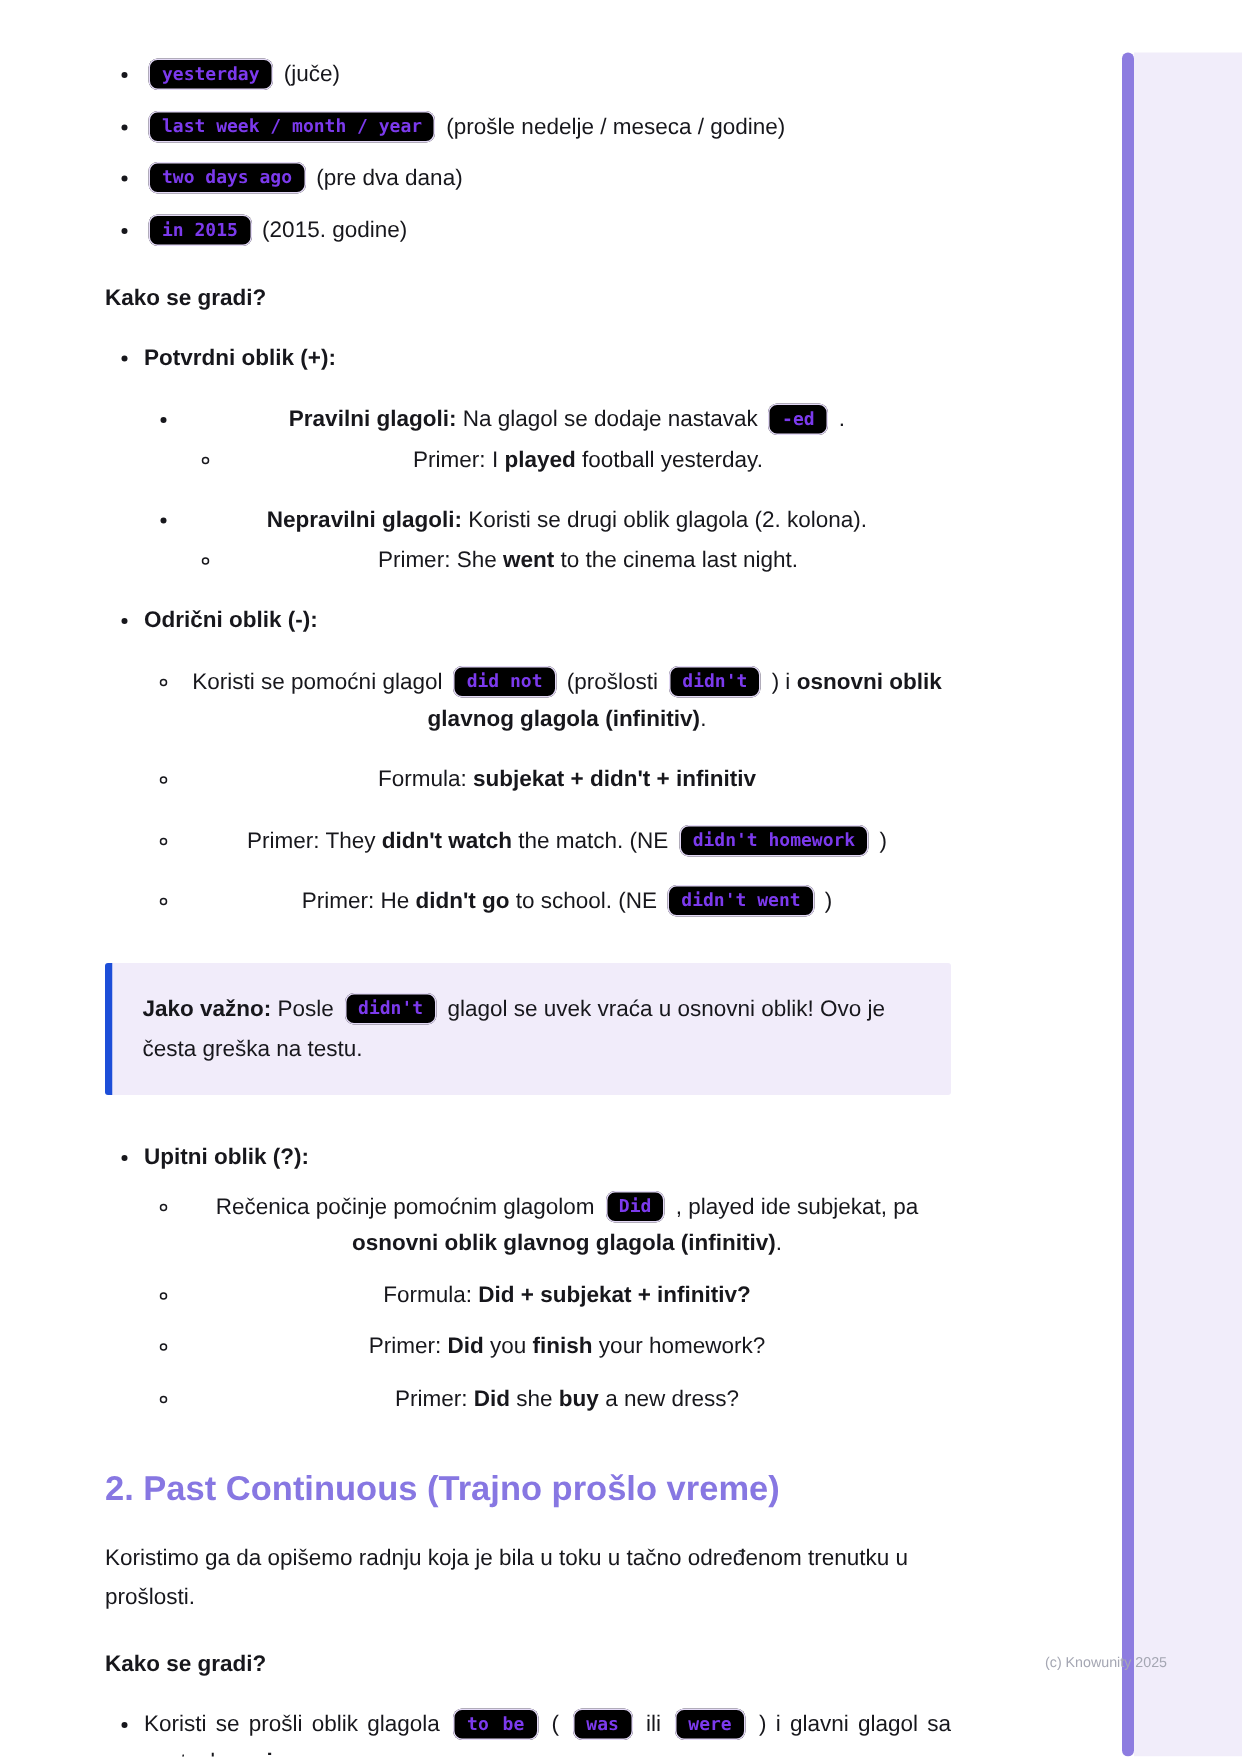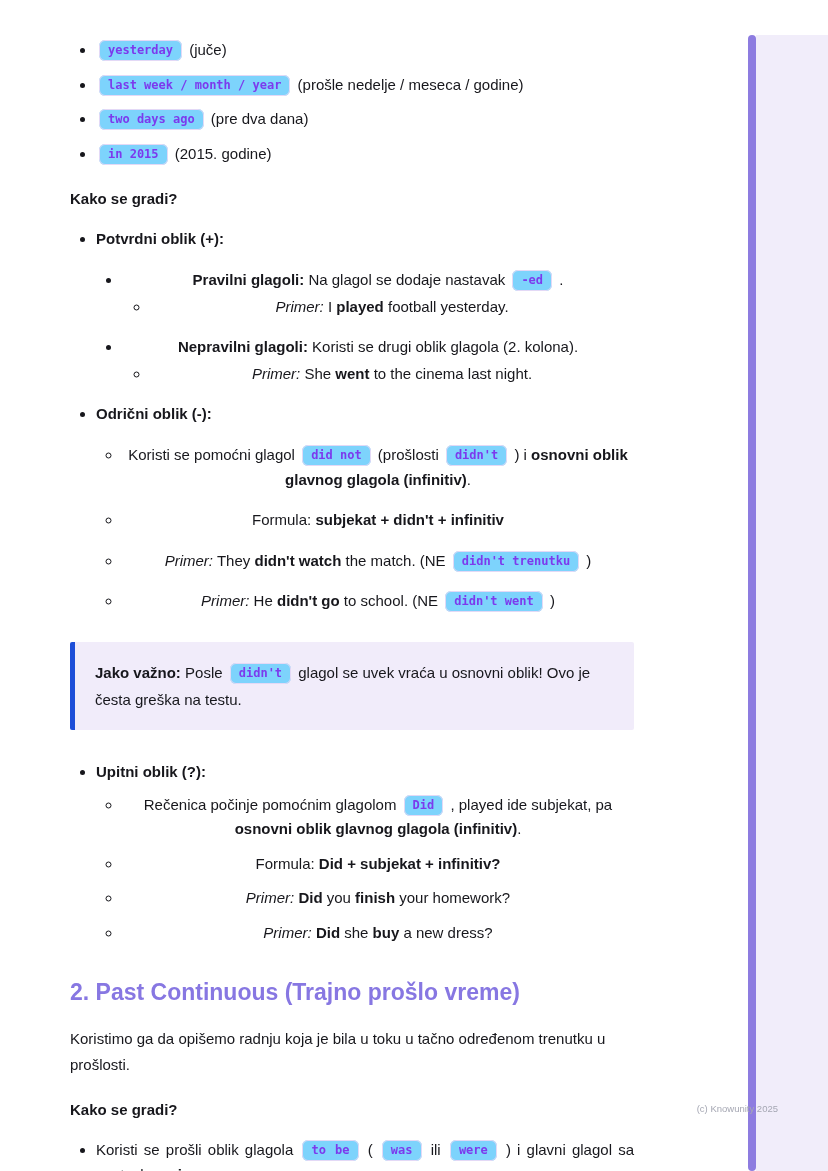--- a/index.html
+++ b/index.html
@@ -23,27 +23,27 @@
   ul.lvl2 { margin: 16px 0 0 0; padding-left: 26px; }
   ul.lvl2 > li { margin: 12px 0 16px; text-align: center; }
   ul.lvl3 { margin: 2px 0 0 0; padding-left: 28px; }
   ul.lvl3 > li { margin: 2px 0; }
   ul.tight { margin-top: 2px; }
   ul.tight > li { margin: 8px 0 10px; }
   li.m-disc { list-style-type: disc; }
   li.m-circle { list-style-type: circle; }
   .justify { text-align: justify; }
   .b { font-weight: bold; }
-  .i { font-style: italic; }
+  .i { }
   .chip {
     font-family: "DejaVu Sans Mono", monospace;
     font-size: 12px;
     font-weight: bold;
     color: #7c3aed;
-    background: #7dd3fc;
+    background: #000000;
     border: 1px solid #e3d9f6;
     border-radius: 6px;
     padding: 2px 8px 3px;
     margin: 0 3px;
     white-space: nowrap;
     position: relative;
     top: -1px;
   }
   .h-bold { font-weight: bold; margin: 24px 0 20px; font-size: 15px; }
   .h-purple { color: #8777e2; font-size: 23px; font-weight: bold; margin: 34px 0 20px; }
@@ -96,21 +96,21 @@
           <li class="m-disc"><span class="b">Pravilni glagoli:</span><span> Na glagol se dodaje nastavak </span><code class="chip">-ed</code><span> .</span><ul class="lvl3">
               <li class="m-circle"><span class="i">Primer:</span><span> I </span><span class="b">played</span><span> football yesterday.</span></li>
             </ul></li>
           <li class="m-disc"><span class="b">Nepravilni glagoli:</span><span> Koristi se drugi oblik glagola (2. kolona).</span><ul class="lvl3">
               <li class="m-circle"><span class="i">Primer:</span><span> She </span><span class="b">went</span><span> to the cinema last night.</span></li>
             </ul></li>
         </ul></li>
       <li class="m-disc"><span class="b">Odrični oblik (-):</span><ul class="lvl2">
           <li class="m-circle"><span>Koristi se pomoćni glagol </span><code class="chip">did not</code><span> (prošlosti </span><code class="chip">didn't</code><span> ) i </span><span class="b">osnovni oblik glavnog glagola (infinitiv)</span><span>.</span></li>
           <li class="m-circle"><span>Formula: </span><span class="b">subjekat + didn't + infinitiv</span></li>
-          <li class="m-circle"><span class="i">Primer:</span><span> They </span><span class="b">didn't watch</span><span> the match. (NE </span><code class="chip">didn't trenutku</code><span> )</span></li>
+          <li class="m-circle"><span class="i">Primer:</span><span> They </span><span class="b">didn't watch</span><span> the match. (NE </span><code class="chip">didn't homework</code><span> )</span></li>
           <li class="m-circle"><span class="i">Primer:</span><span> He </span><span class="b">didn't go</span><span> to school. (NE </span><code class="chip">didn't went</code><span> )</span></li>
         </ul></li>
     </ul>
     <div class="callout"><span class="b">Jako važno:</span><span> Posle </span><code class="chip">didn't</code><span> glagol se uvek vraća u osnovni oblik! Ovo je česta greška na testu.</span></div>
     <ul class="lvl1">
       <li class="m-disc"><span class="b">Upitni oblik (?):</span><ul class="lvl2 tight">
           <li class="m-circle"><span>Rečenica počinje pomoćnim glagolom </span><code class="chip">Did</code><span> , played ide subjekat, pa </span><span class="b">osnovni oblik glavnog glagola (infinitiv)</span><span>.</span></li>
           <li class="m-circle"><span>Formula: </span><span class="b">Did + subjekat + infinitiv?</span></li>
           <li class="m-circle"><span class="i">Primer:</span><span> </span><span class="b">Did</span><span> you </span><span class="b">finish</span><span> your homework?</span></li>
           <li class="m-circle"><span class="i">Primer:</span><span> </span><span class="b">Did</span><span> she </span><span class="b">buy</span><span> a new dress?</span></li>

